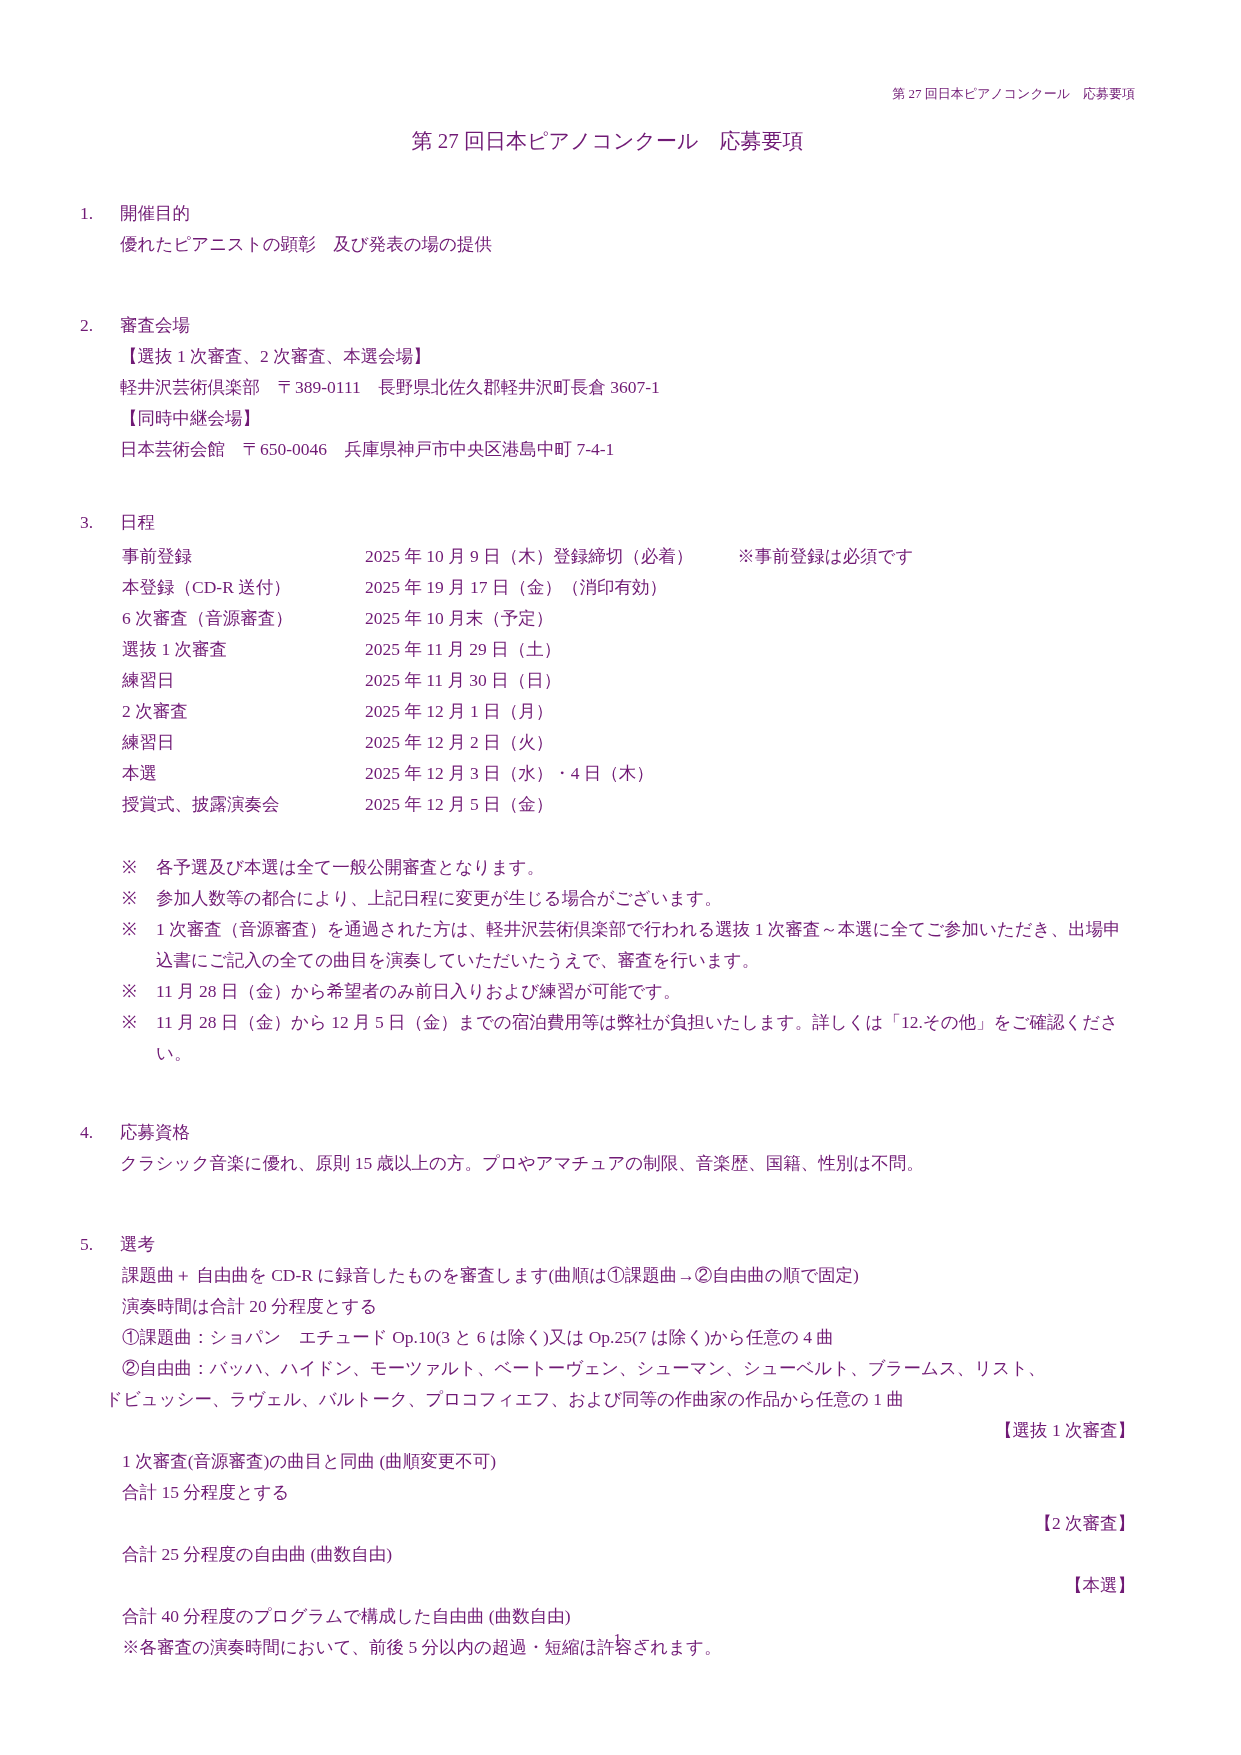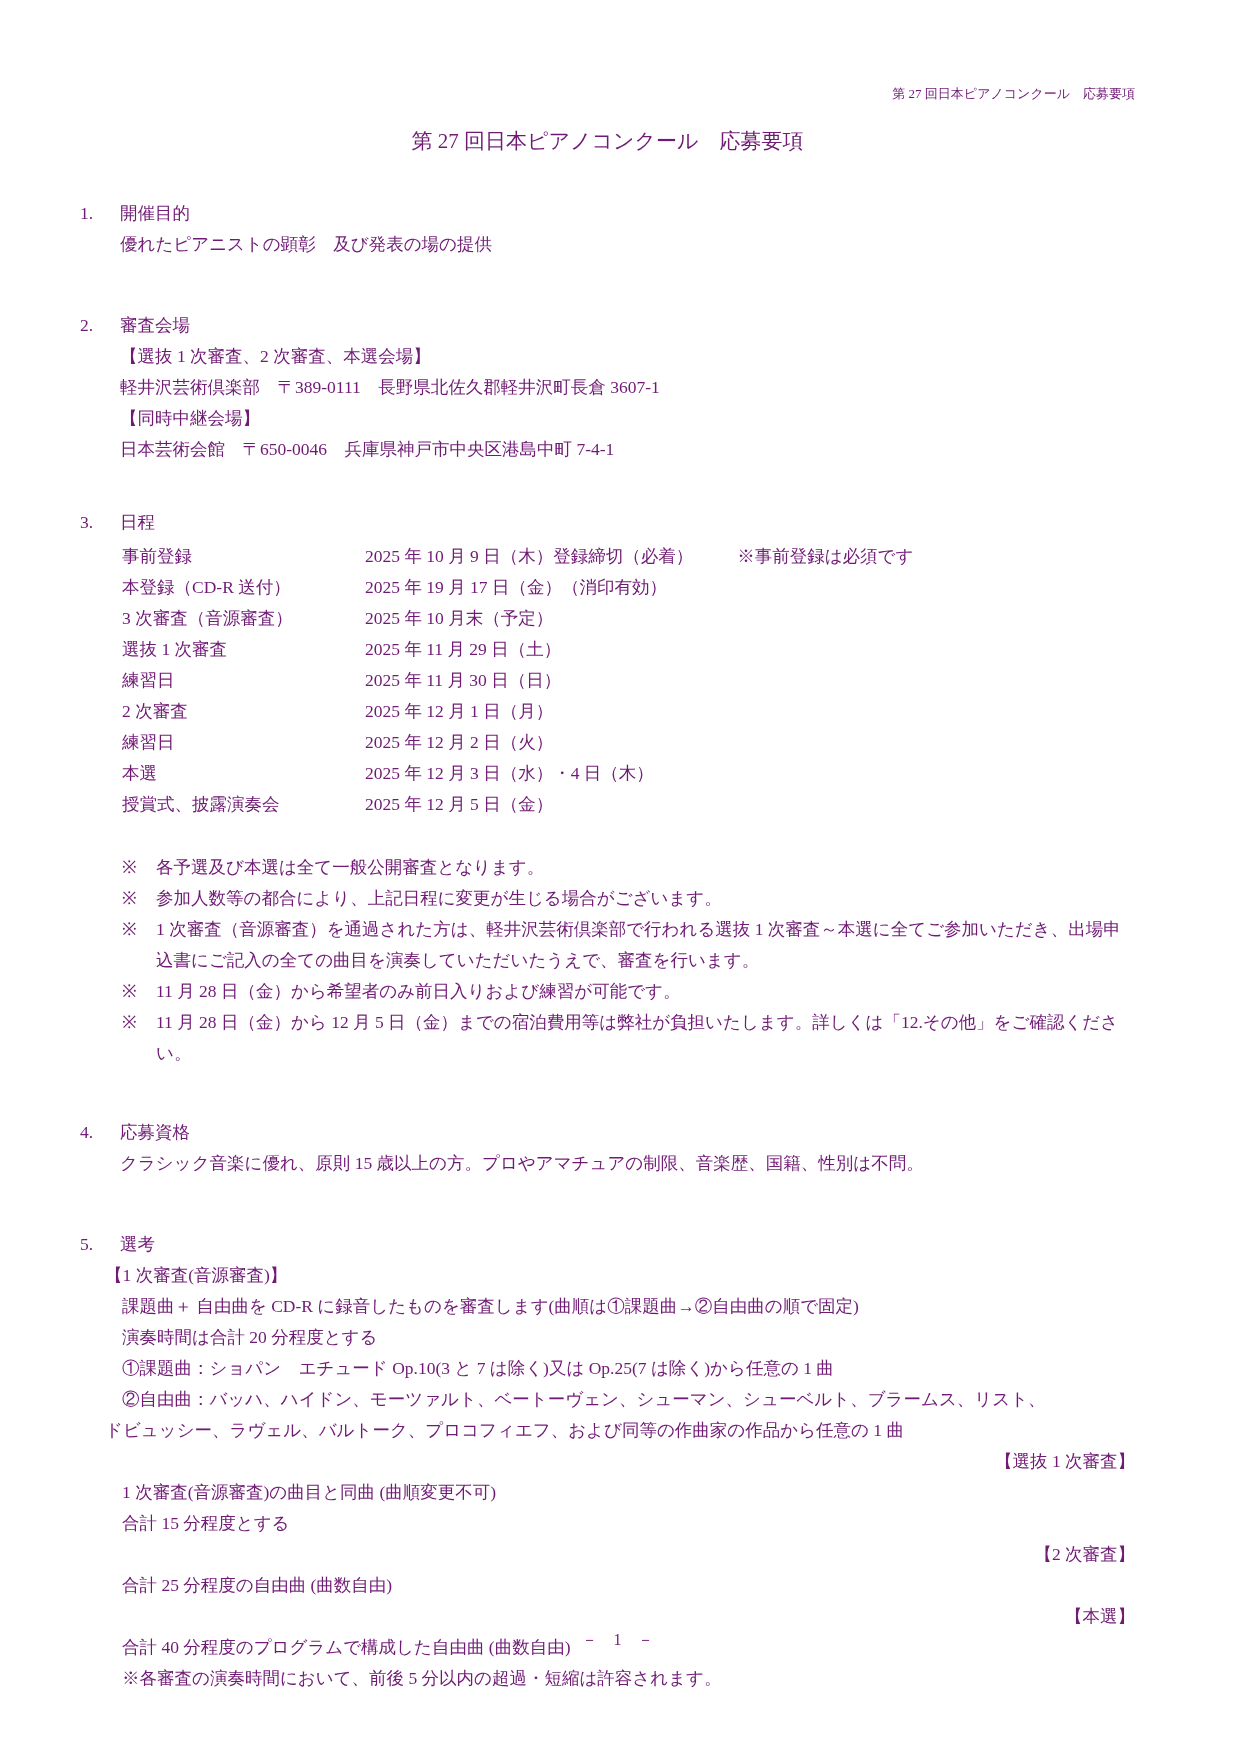--- a/index.html
+++ b/index.html
@@ -114,21 +114,21 @@
       <div class="sched-row">
         <span class="sched-label">事前登録</span>
         <span class="sched-value">2025 年 10 月 9 日（木）登録締切（必着）</span>
         <span class="sched-note">※事前登録は必須です</span>
       </div>
       <div class="sched-row">
         <span class="sched-label">本登録（CD-R 送付）</span>
         <span class="sched-value">2025 年 19 月 17 日（金）（消印有効）</span>
       </div>
       <div class="sched-row">
-        <span class="sched-label">3 次審査（音源審査）</span>
+        <span class="sched-label">6 次審査（音源審査）</span>
         <span class="sched-value">2025 年 10 月末（予定）</span>
       </div>
       <div class="sched-row">
         <span class="sched-label">選抜 1 次審査</span>
         <span class="sched-value">2025 年 11 月 29 日（土）</span>
       </div>
       <div class="sched-row">
         <span class="sched-label">練習日</span>
         <span class="sched-value">2025 年 11 月 30 日（日）</span>
       </div>
@@ -182,24 +182,23 @@
       <div class="body-line">クラシック音楽に優れ、原則 15 歳以上の方。プロやアマチュアの制限、音楽歴、国籍、性別は不問。</div>
     </div>
   </div>
 
   <div class="section" style="margin-bottom:0;">
     <div class="sec-head">
       <span class="sec-num">5.</span>
       <span class="sec-title">選考</span>
     </div>
     <div class="sel-lines">
-      <div class="body-line ln-b1">【1 次審査(音源審査)】</div>
       <div class="body-line ln-body">課題曲＋ 自由曲を CD-R に録音したものを審査します(曲順は①課題曲→②自由曲の順で固定)</div>
       <div class="body-line ln-body">演奏時間は合計 20 分程度とする</div>
-      <div class="body-line ln-body">①課題曲：ショパン　エチュード Op.10(3 と 7 は除く)又は Op.25(7 は除く)から任意の 1 曲</div>
+      <div class="body-line ln-body">①課題曲：ショパン　エチュード Op.10(3 と 6 は除く)又は Op.25(7 は除く)から任意の 4 曲</div>
       <div class="body-line ln-body">②自由曲：バッハ、ハイドン、モーツァルト、ベートーヴェン、シューマン、シューベルト、ブラームス、リスト、</div>
       <div class="body-line ln-cont">ドビュッシー、ラヴェル、バルトーク、プロコフィエフ、および同等の作曲家の作品から任意の 1 曲</div>
       <div class="body-line ln-b0">【選抜 1 次審査】</div>
       <div class="body-line ln-body">1 次審査(音源審査)の曲目と同曲 (曲順変更不可)</div>
       <div class="body-line ln-body">合計 15 分程度とする</div>
       <div class="body-line ln-b0">【2 次審査】</div>
       <div class="body-line ln-body">合計 25 分程度の自由曲 (曲数自由)</div>
       <div class="body-line ln-b0">【本選】</div>
       <div class="body-line ln-body">合計 40 分程度のプログラムで構成した自由曲 (曲数自由)</div>
       <div class="body-line ln-body">※各審査の演奏時間において、前後 5 分以内の超過・短縮は許容されます。</div>

